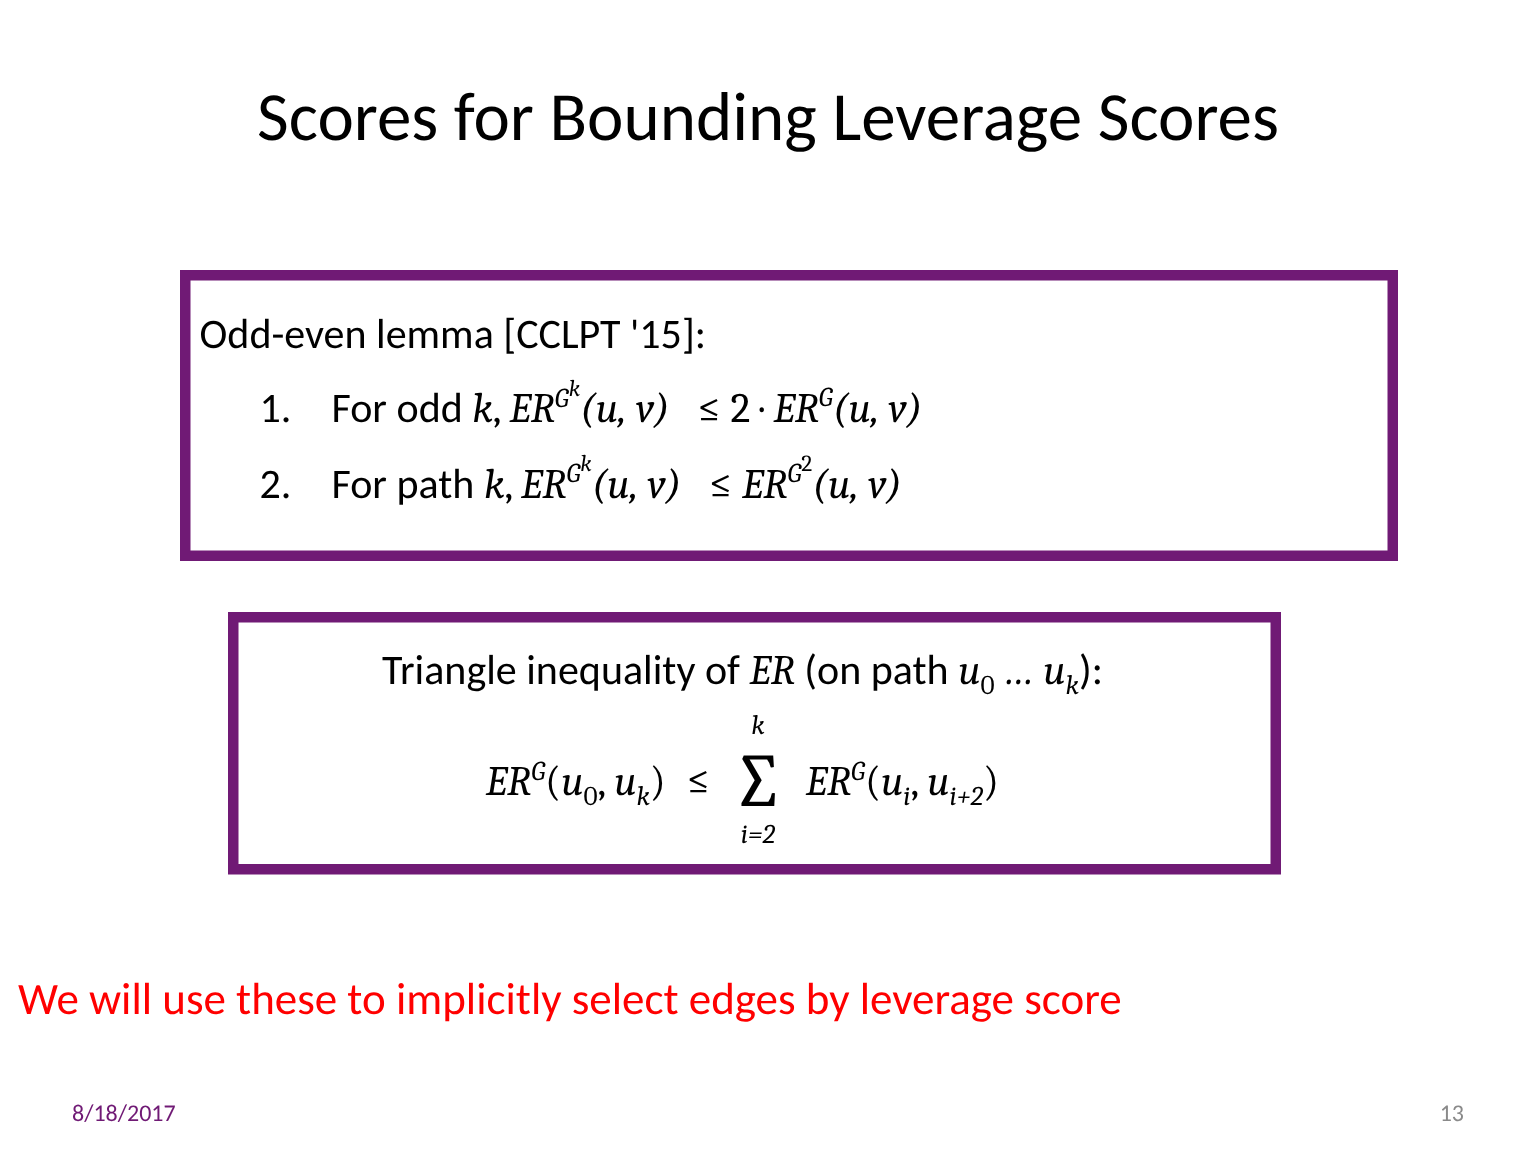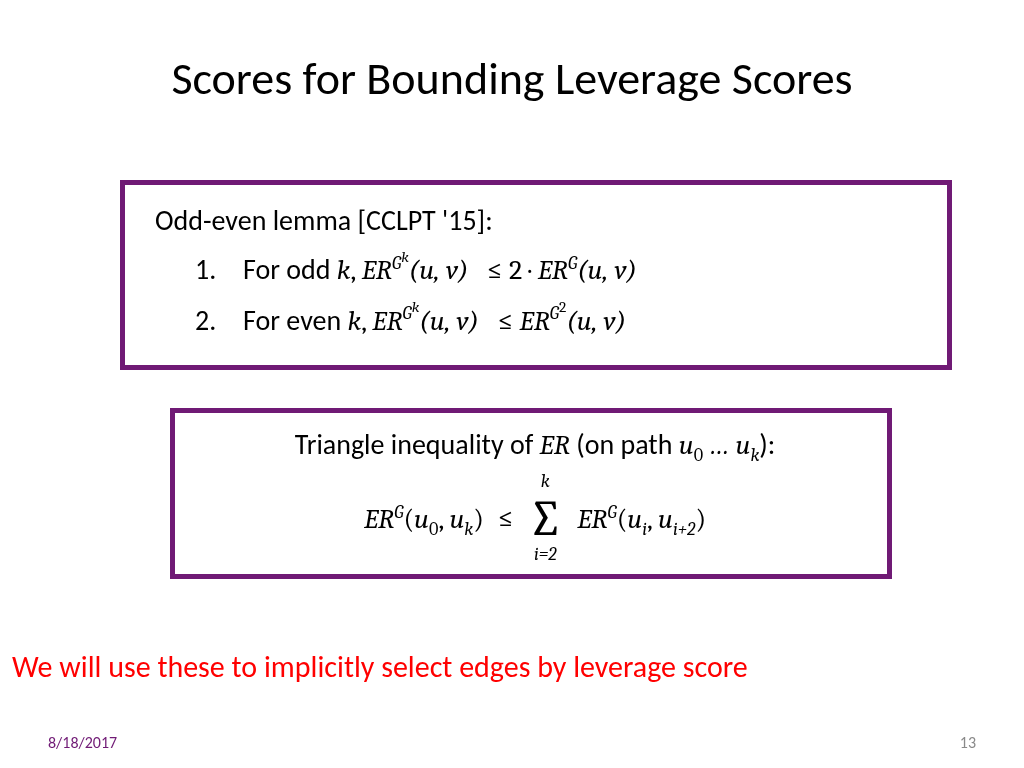--- a/index.html
+++ b/index.html
@@ -22,34 +22,34 @@
     top: 50px;
     left: 0;
     width: 100%;
     text-align: center;
     font-size: 46px;
     font-weight: 400;
     color: #000;
   }
   .box {
     position: absolute;
-    border: 5px solid #701a75;
+    border: 7px solid #701a75;
     background: transparent;
-    padding: 14px 22px 22px 30px;
+    padding: 14px 22px 22px 6px;
     font-size: 28px;
     line-height: 1.55;
   }
   .box1 {
     top: 180px;
     left: 120px;
     width: 770px;
   }
   .box2 {
     top: 408px;
-    left: 170px;
+    left: 152px;
     width: 660px;
     text-align: center;
     padding-top: 10px;
     padding-bottom: 10px;
   }
   .list-row {
     margin-top: 6px;
     margin-left: 40px;
     display: flex;
     align-items: baseline;
@@ -132,21 +132,21 @@
         <span class="math">ER</span><sup class="math"><span>G</span><sup>k</sup></sup><span class="math">(u, v)</span>
         <span class="mathup">&nbsp;&nbsp;</span><span class="mathup">≤</span>
         <span class="mathup"> </span><span class="mathup">2 ·</span>
         <span class="math"> </span><span class="math">ER</span><sup class="math">G</sup><span class="math">(u, v)</span>
       </span>
     </div>
 
     <div class="list-row">
       <span class="num">2.</span>
       <span>
-        <span>For even </span><span class="math">k</span><span class="mathup">, </span>
+        <span>For path </span><span class="math">k</span><span class="mathup">, </span>
         <span class="math">ER</span><sup class="math"><span>G</span><sup>k</sup></sup><span class="math">(u, v)</span>
         <span class="mathup">&nbsp;&nbsp;</span><span class="mathup">≤</span>
         <span class="math"> </span><span class="math">ER</span><sup class="math"><span>G</span><sup class="mathup">2</sup></sup><span class="math">(u, v)</span>
       </span>
     </div>
   </div>
 
   <div class="box box2">
     <div>
       <span>Triangle inequality of </span><span class="math">ER</span><span> (on path </span><span class="math"><span>u</span></span><sub class="mathup">0</sub><span class="math"> … </span><span class="math"><span>u</span></span><sub class="math">k</sub><span>):</span>

